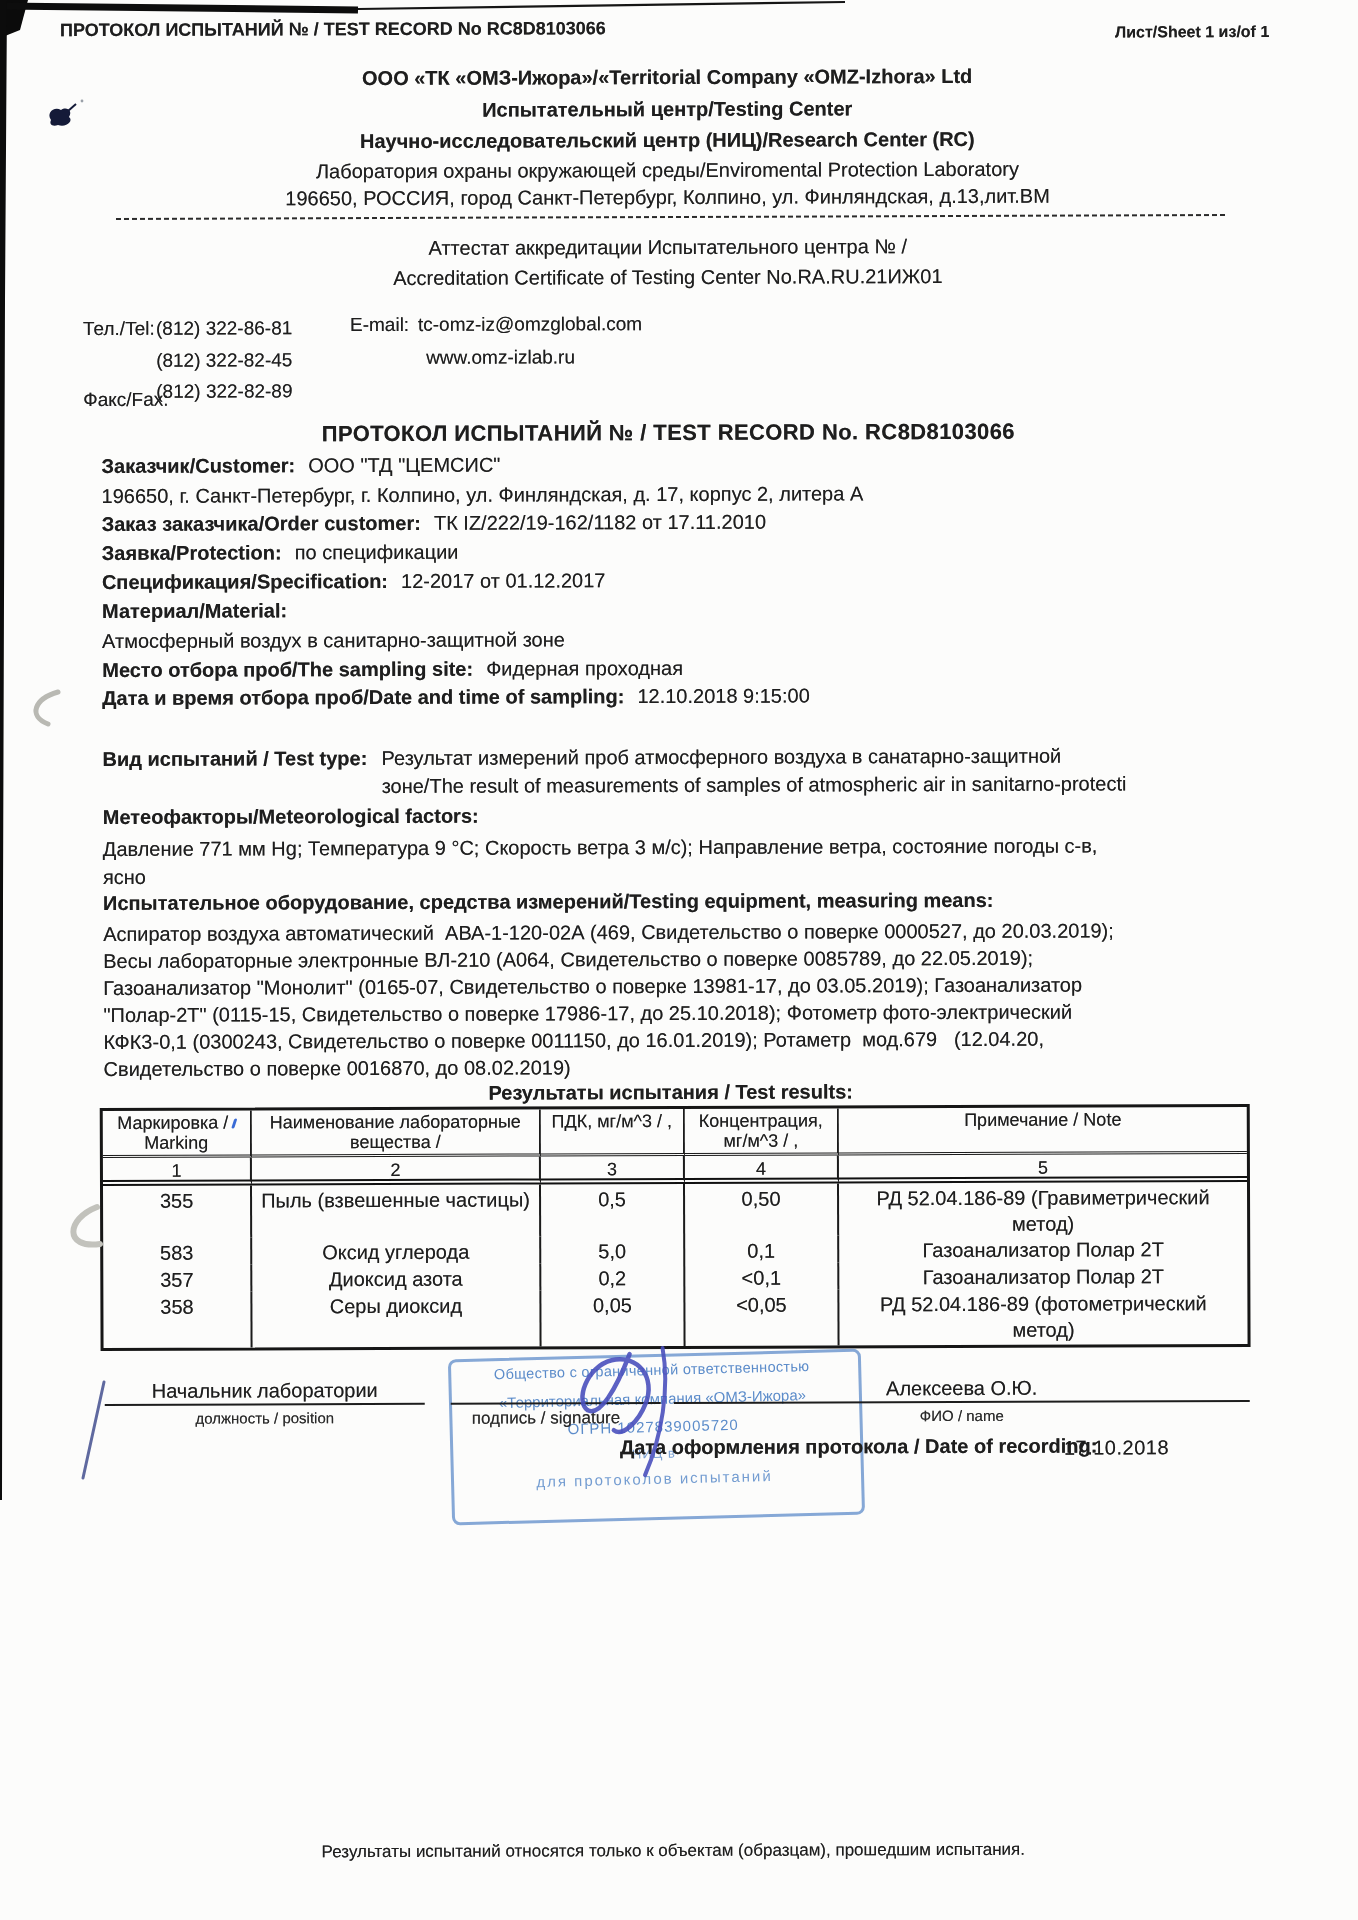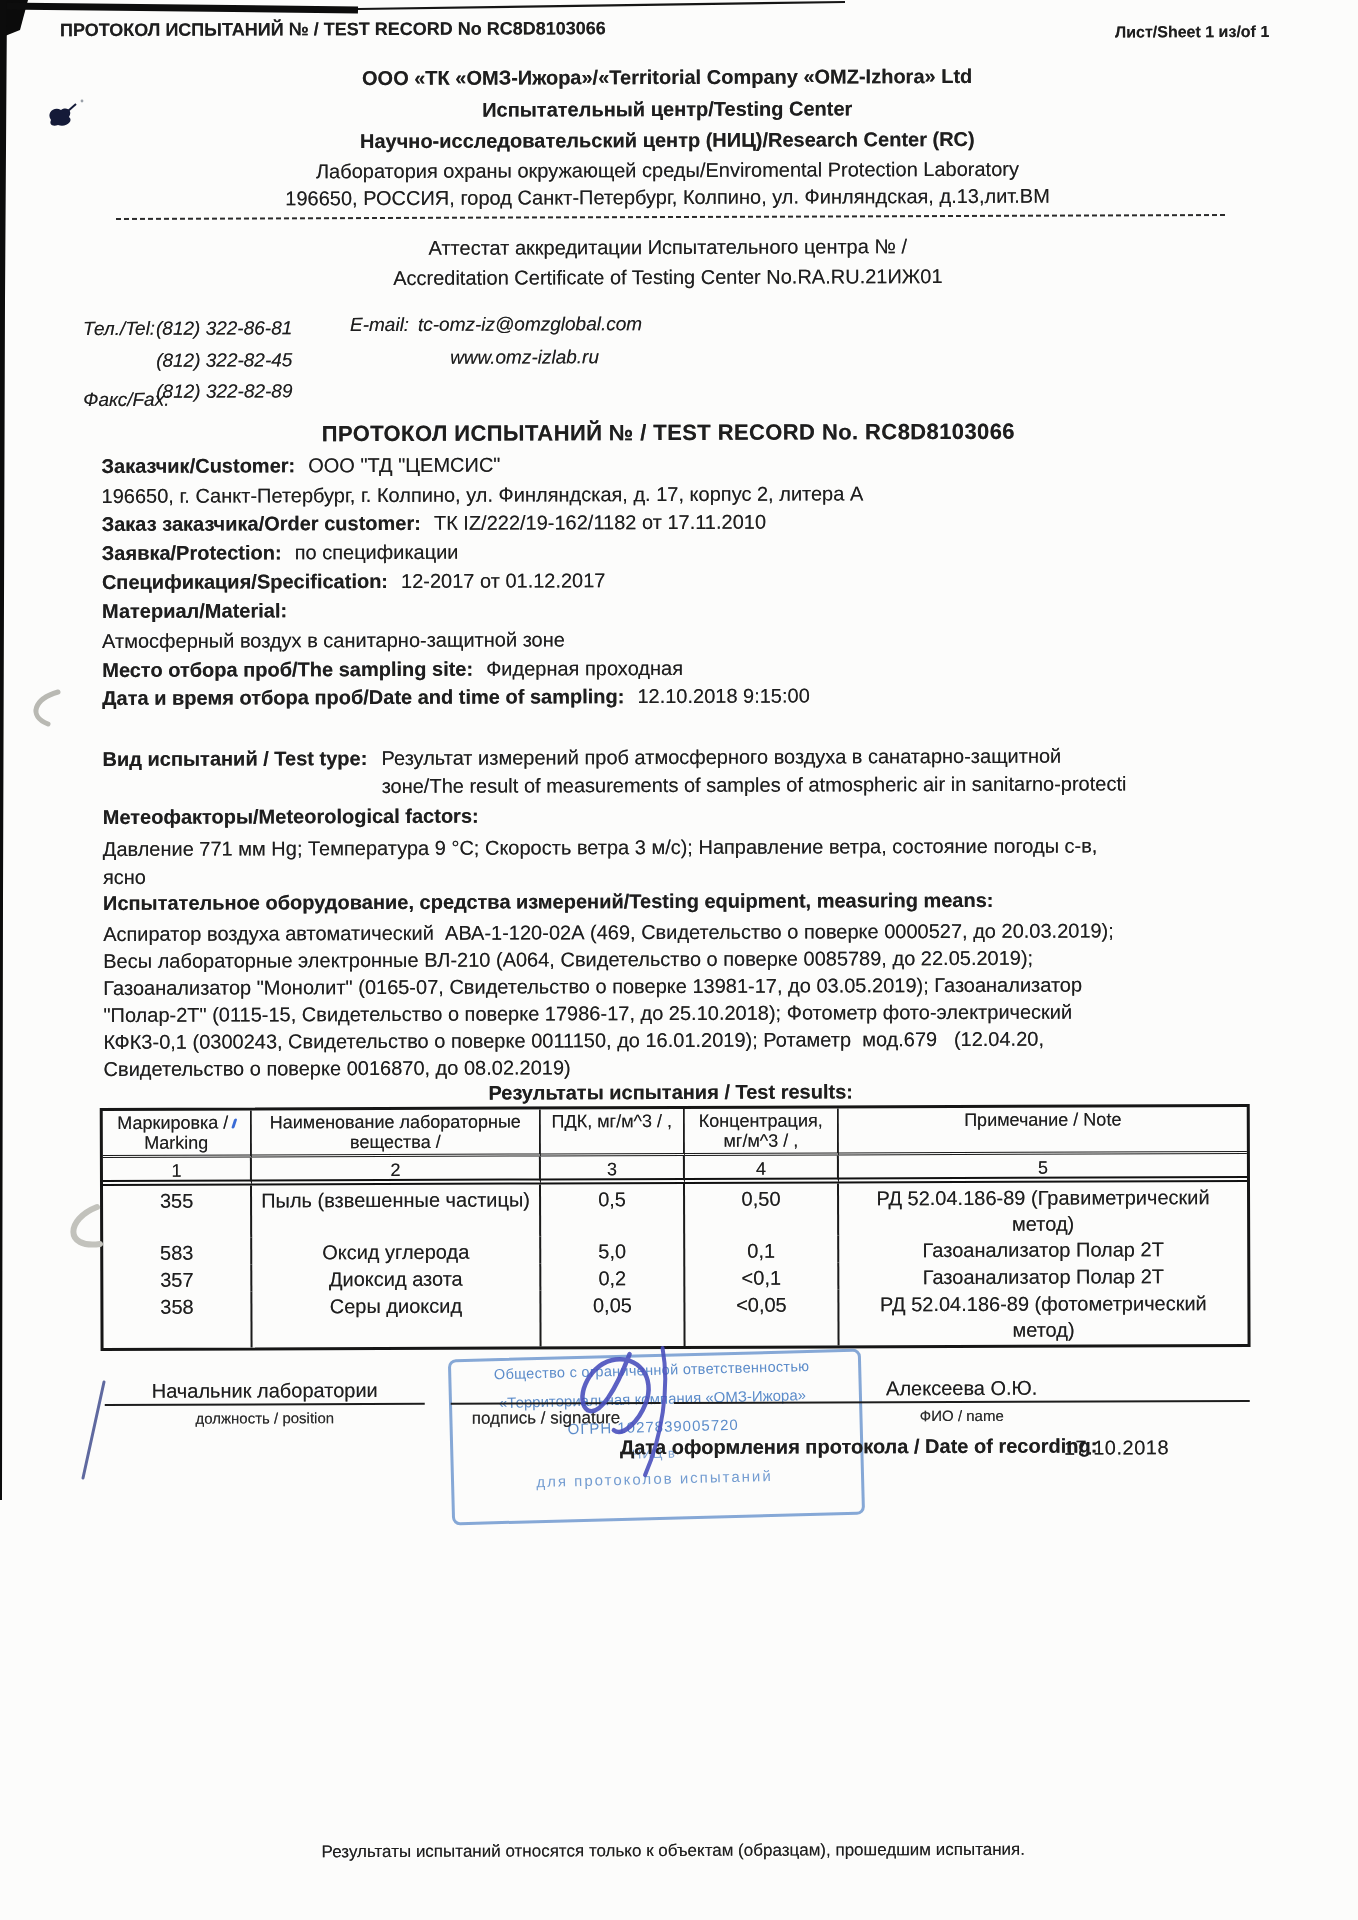--- a/index.html
+++ b/index.html
@@ -7,21 +7,21 @@
     position:relative;width:1358px;height:1920px;background:#fcfcfb;
     font-family:"Liberation Sans",sans-serif;color:#1e1e1e;overflow:hidden;
     margin:0 auto;
   }
   .doc{position:absolute;left:0;top:0;width:100%;height:100%;
     transform:rotate(-0.2deg);transform-origin:100px 900px;}
   .abs{position:absolute;white-space:pre;}
   .b{font-weight:bold;}
   .ctr{left:70px;width:1200px;text-align:center;white-space:normal;}
   .t18{font-size:18px;} .t16{font-size:16px;} .t20{font-size:20px;}
-  .t22{font-size:22px;letter-spacing:.4px;} .t19{font-size:19px;font-style:italic;}
+  .t22{font-size:22px;letter-spacing:.4px;} .t19{font-size:19px;}
   .t17{font-size:17px;}
   .soft{text-shadow:0 0 .5px rgba(20,20,20,.6);}
   .dashes{position:absolute;left:118px;top:218px;width:1112px;height:2px;
     background:repeating-linear-gradient(90deg,#2a2a2a 0 5px,transparent 5px 8px);}
   .fieldrow{position:absolute;left:103px;font-size:20px;white-space:pre;}
   .fieldrow .val{margin-left:13px;font-weight:normal;}
   
   .rtable{
     position:absolute;left:99px;top:1108px;width:1144px;
     display:grid;grid-template-columns:149px 289px 144px 154px 1fr;
@@ -81,21 +81,21 @@
     <div class="dashes"></div>
 
     <div class="abs ctr t20 soft" style="top:238px;">Аттестат аккредитации Испытательного центра № /</div>
     <div class="abs ctr t20 soft" style="top:268px;">Accreditation Certificate of Testing Center No.RA.RU.21ИЖ01</div>
 
     <div class="abs t19 soft" style="left:85px;top:318px;">Тел./Tel:</div>
     <div class="abs t19 soft" style="left:158px;top:318px;text-align:center;">(812) 322-86-81</div>
     <div class="abs t19 soft" style="left:352px;top:315px;">E-mail:</div>
     <div class="abs t19 soft" style="left:420px;top:315px;">tc-omz-iz@omzglobal.com</div>
     <div class="abs t19 soft" style="left:158px;top:350px;">(812) 322-82-45</div>
-    <div class="abs t19 soft" style="left:452px;top:348px;">www.omz-izlab.ru</div>
+    <div class="abs t19 soft" style="left:428px;top:348px;">www.omz-izlab.ru</div>
     <div class="abs t19 soft" style="left:85px;top:381px;margin-top:8px;">Факс/Fax:</div>
     <div class="abs t19 soft" style="left:158px;top:381px;">(812) 322-82-89</div>
 
     <div class="abs ctr b t22 soft" style="top:422px;">ПРОТОКОЛ ИСПЫТАНИЙ № / TEST RECORD No. RC8D8103066</div>
 
     <div class="fieldrow soft" style="top:455px;"><span class="b">Заказчик/Customer:</span><span class="val">ООО "ТД "ЦЕМСИС"</span></div>
     <div class="fieldrow soft" style="top:485px;"><span>196650, г. Санкт-Петербург, г. Колпино, ул. Финляндская, д. 17, корпус 2, литера А</span></div>
     <div class="fieldrow soft" style="top:513px;"><span class="b">Заказ заказчика/Order customer:</span><span class="val">ТК IZ/222/19-162/1182 от 17.11.2010</span></div>
     <div class="fieldrow soft" style="top:542px;"><span class="b">Заявка/Protection:</span><span class="val">по спецификации</span></div>
     <div class="fieldrow soft" style="top:571px;"><span class="b">Спецификация/Specification:</span><span class="val">12-2017 от 01.12.2017</span></div>

